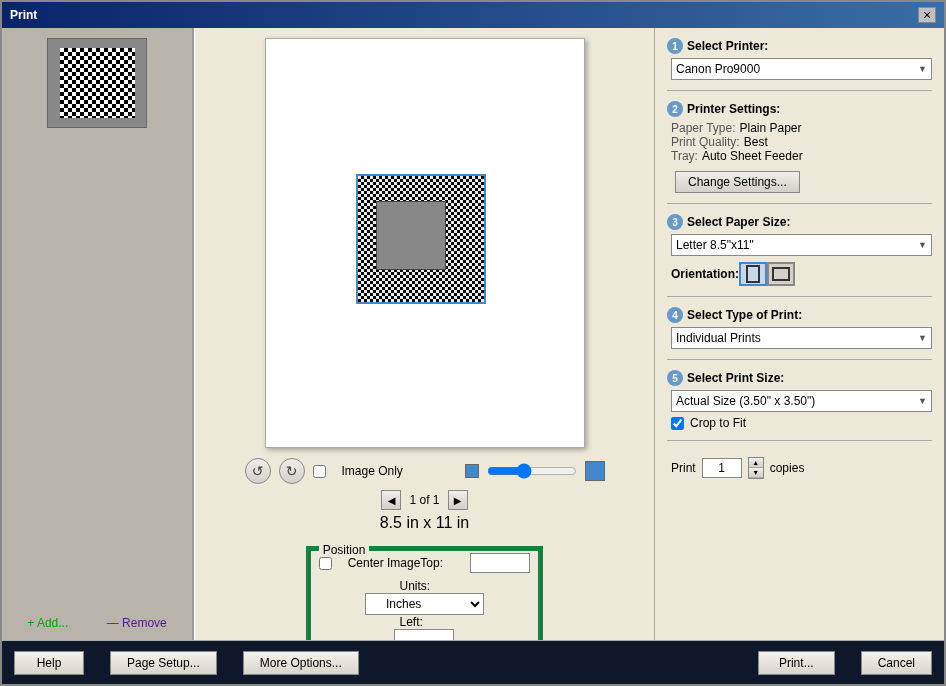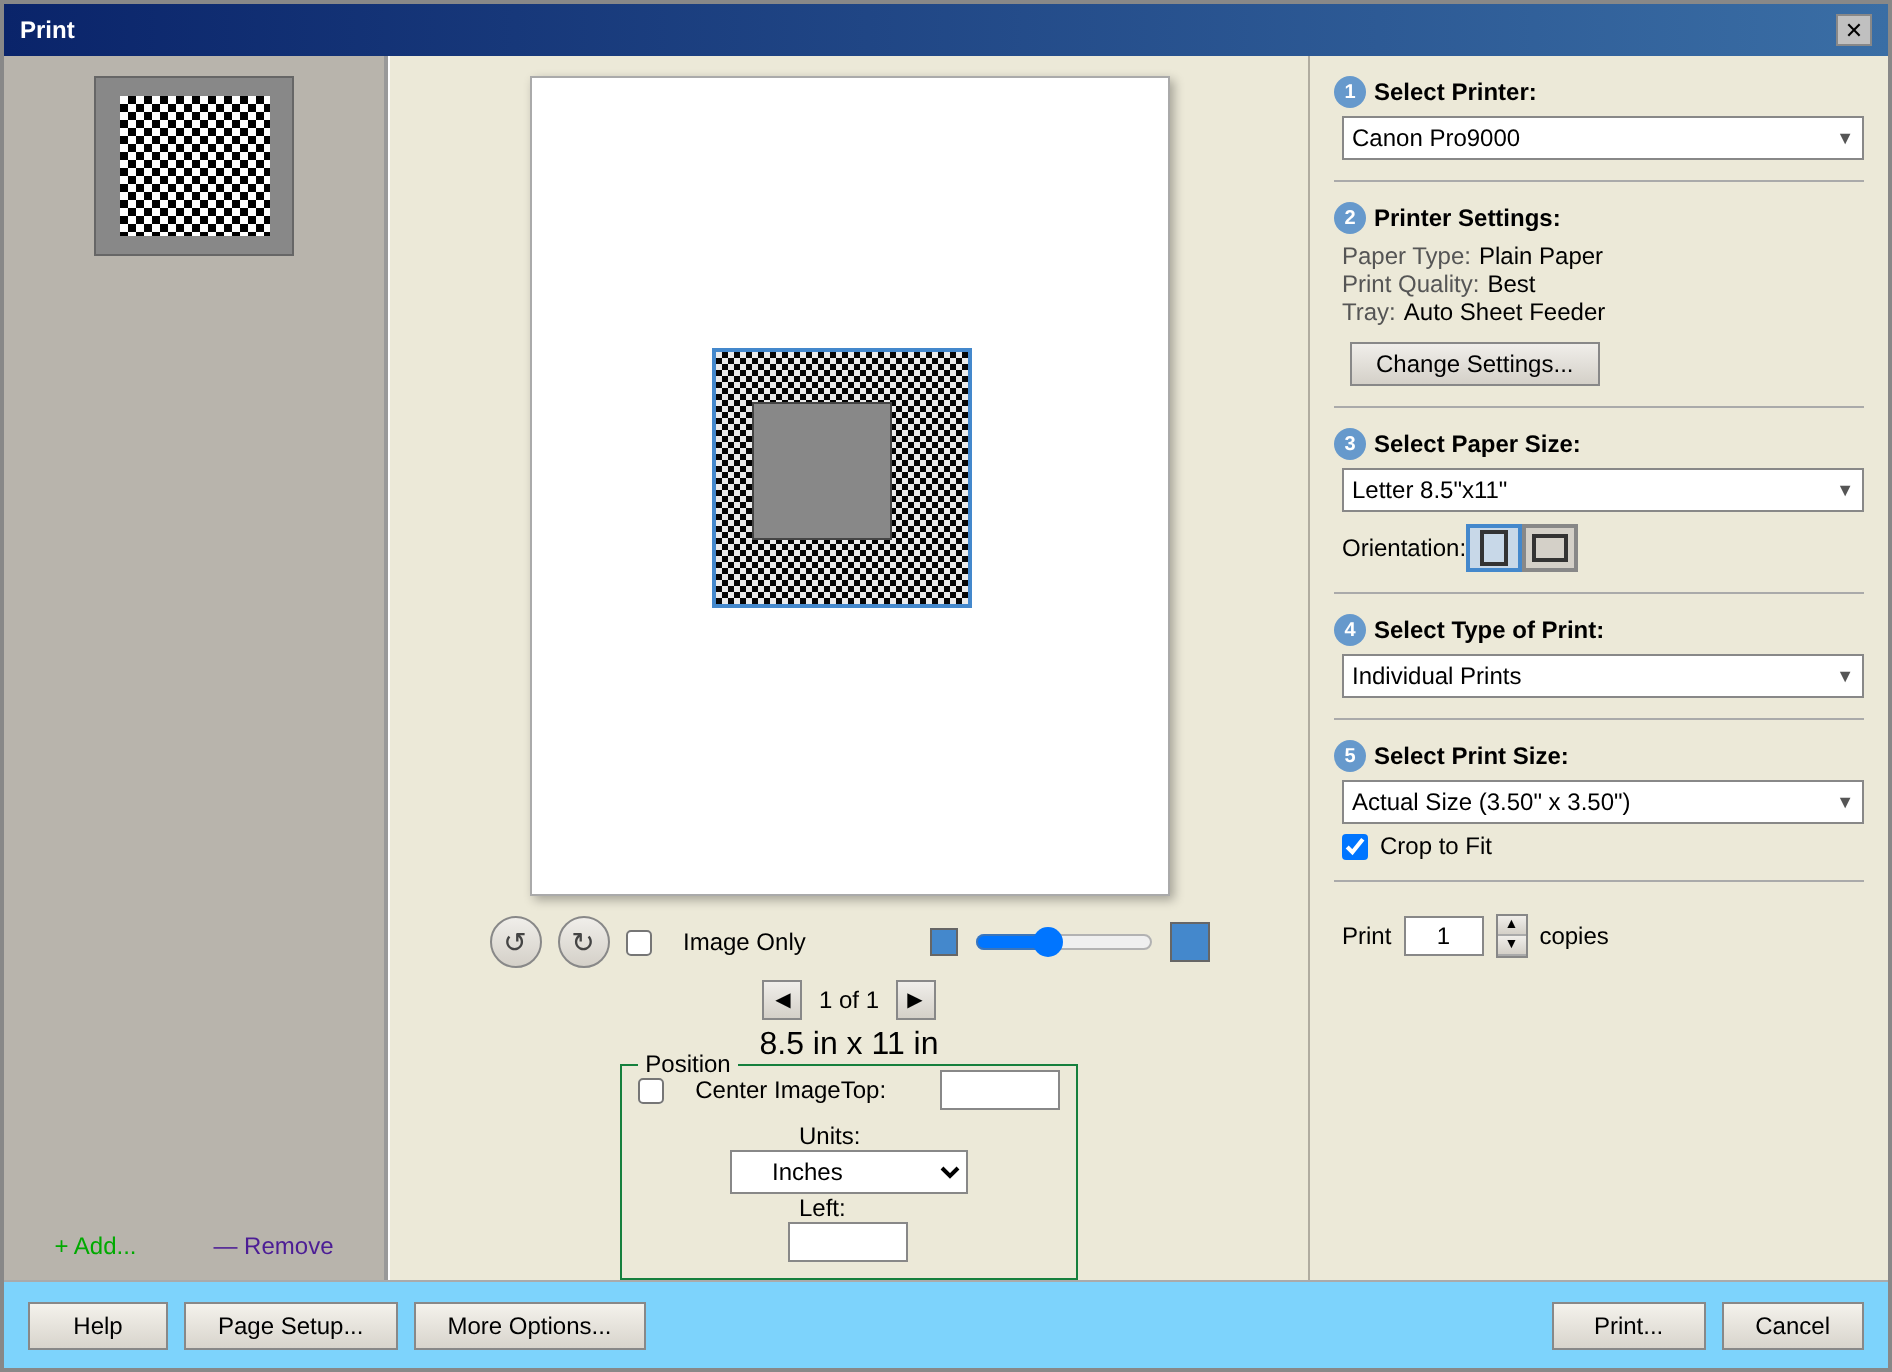--- a/index.html
+++ b/index.html
@@ -344,20 +344,21 @@
       border: none;
       border-top: 1px solid #aaa;
       margin: 2px 0;
     }
 
     .orientation-row {
       display: flex;
       align-items: center;
       margin-left: 4px;
       gap: 0;
+      font-weight: bold;
     }
 
     .orient-btn {
       width: 28px;
       height: 24px;
       border: 2px solid #888;
       background: #d4d0c8;
       cursor: pointer;
       display: flex;
       align-items: center;
@@ -410,26 +411,26 @@
       font-size: 7px;
       display: flex;
       align-items: center;
       justify-content: center;
       line-height: 1;
     }
 
     
     .bottom-bar {
       height: 44px;
-      background: #7dd3fc;
+      background: #0f172a;
       border-top: 1px solid #aaa;
       display: flex;
       align-items: center;
       padding: 17px 12px;
-      gap: 8px;
+      gap: 26px;
       flex-shrink: 0;
     }
 
     .bottom-btn {
       padding: 4px 16px;
       border: 1px solid #888;
       background: linear-gradient(to bottom, #f4f2ec, #d8d4cc);
       cursor: pointer;
       font-size: 12px;
       min-width: 70px;
@@ -456,24 +457,24 @@
 
     
     .thumb-pattern {
       width: 75px;
       height: 70px;
       background-image: repeating-conic-gradient(#000 0% 25%, #fff 0% 50%);
       background-size: 8px 8px;
     }
 
     .fieldset-like {
-      border: 1px solid #15803d;
+      border: 5px solid #15803d;
       padding: 8px;
       position: relative;
-      margin-top: 0;
+      margin-top: 14px;
     }
 
     .fieldset-legend {
       position: absolute;
       top: -8px;
       left: 8px;
       background: #ece9d8;
       padding: 0 4px;
       font-size: 12px;
     }

